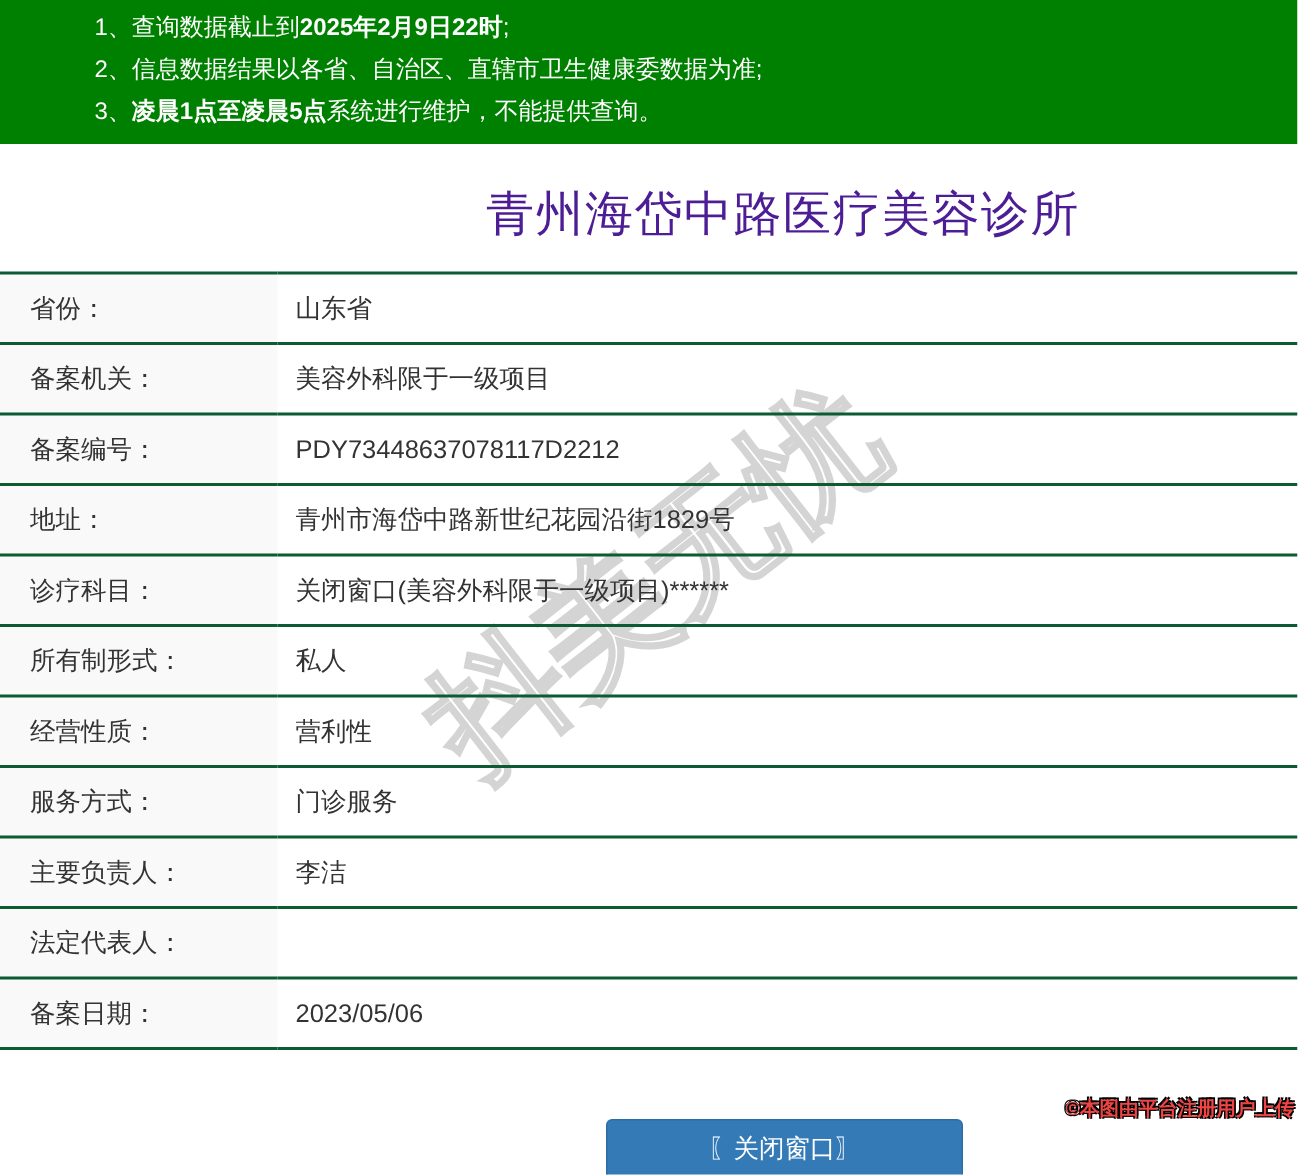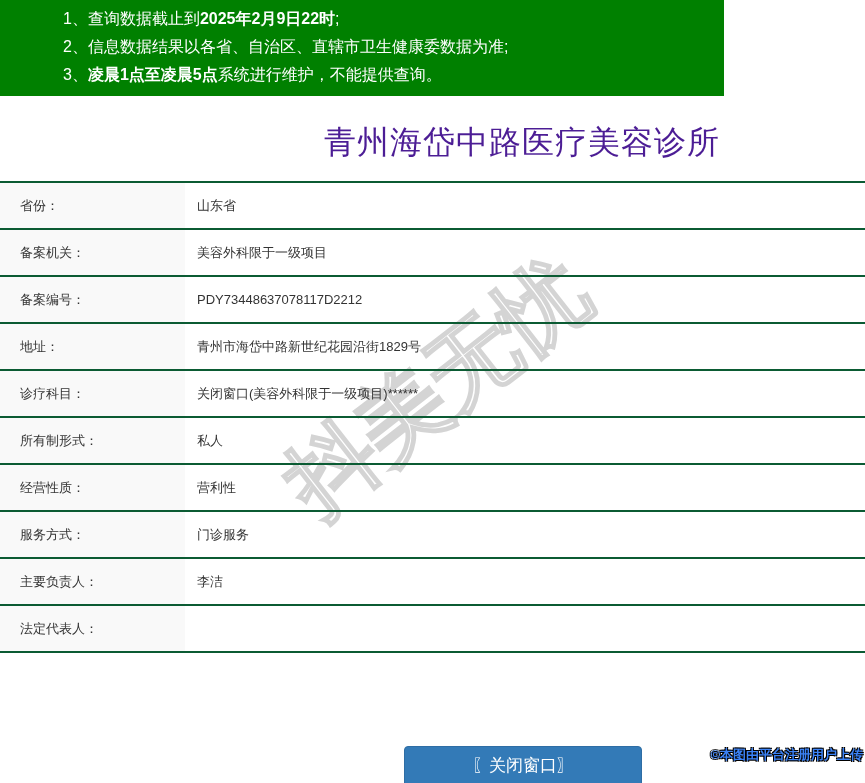--- a/index.html
+++ b/index.html
@@ -6,21 +6,21 @@
   html, body {
     width: 865px; height: 783px;
     overflow: hidden;
     background: #ffffff;
     font-family: "Liberation Sans", "DejaVu Sans", sans-serif;
     position: relative;
   }
   
   .notice-bar {
     position: absolute; left: 0; top: 0;
-    width: 724px; height: 96px;
+    width: 865px; height: 96px;
     background: #008000;
     color: #ffffff;
     padding: 5px 0 0 63px;
     font-size: 16px;
   }
   .notice-line { line-height: 28px; white-space: nowrap; }
   .notice-line .seg-bold { font-weight: 700; }
   
   .page-title {
     position: absolute;
@@ -47,21 +47,21 @@
   .info-table {
     position: absolute; left: 0; top: 181px;
     width: 865px;
     border-collapse: collapse;
     z-index: 2;
     border-top: 2px solid #0b5b33;
   }
   .info-table tr { height: 47px; }
   .info-table td {
     border-bottom: 2px solid #0b5b33;
-    font-size: 13px;
+    font-size: 17px;
     color: #333333;
     vertical-align: middle;
   }
   .info-table td.cell-label {
     width: 185px;
     background: #f9f9f9;
     padding-left: 20px;
   }
   .info-table td.cell-value {
     padding-left: 12px;
@@ -79,24 +79,24 @@
     font-size: 17px;
     text-align: center;
     line-height: 38px;
     cursor: pointer;
     z-index: 3;
     font-family: "Liberation Sans", "DejaVu Sans", sans-serif;
   }
   
   .copyright-overlay {
     position: absolute;
-    right: 2px; top: 746px;
+    right: 2px; top: 730px;
     font-size: 13px;
     font-weight: 700;
-    color: #3b82f6;
+    color: #ef4444;
     text-shadow:
       -1px -1px 0 #000, 1px -1px 0 #000,
       -1px 1px 0 #000, 1px 1px 0 #000;
     z-index: 4;
     white-space: nowrap;
   }
 </style>
 </head>
 <body>
 
@@ -153,18 +153,22 @@
       <td class="cell-value">门诊服务</td>
     </tr>
     <tr>
       <td class="cell-label">主要负责人：</td>
       <td class="cell-value">李洁</td>
     </tr>
     <tr>
       <td class="cell-label">法定代表人：</td>
       <td class="cell-value"></td>
     </tr>
+    <tr>
+      <td class="cell-label">备案日期：</td>
+      <td class="cell-value">2023/05/06</td>
+    </tr>
   </tbody>
 </table>
 
 <div class="close-button">〖关闭窗口〗</div>
 
 <div class="copyright-overlay">©本图由平台注册用户上传</div>
 
 </body></html>

